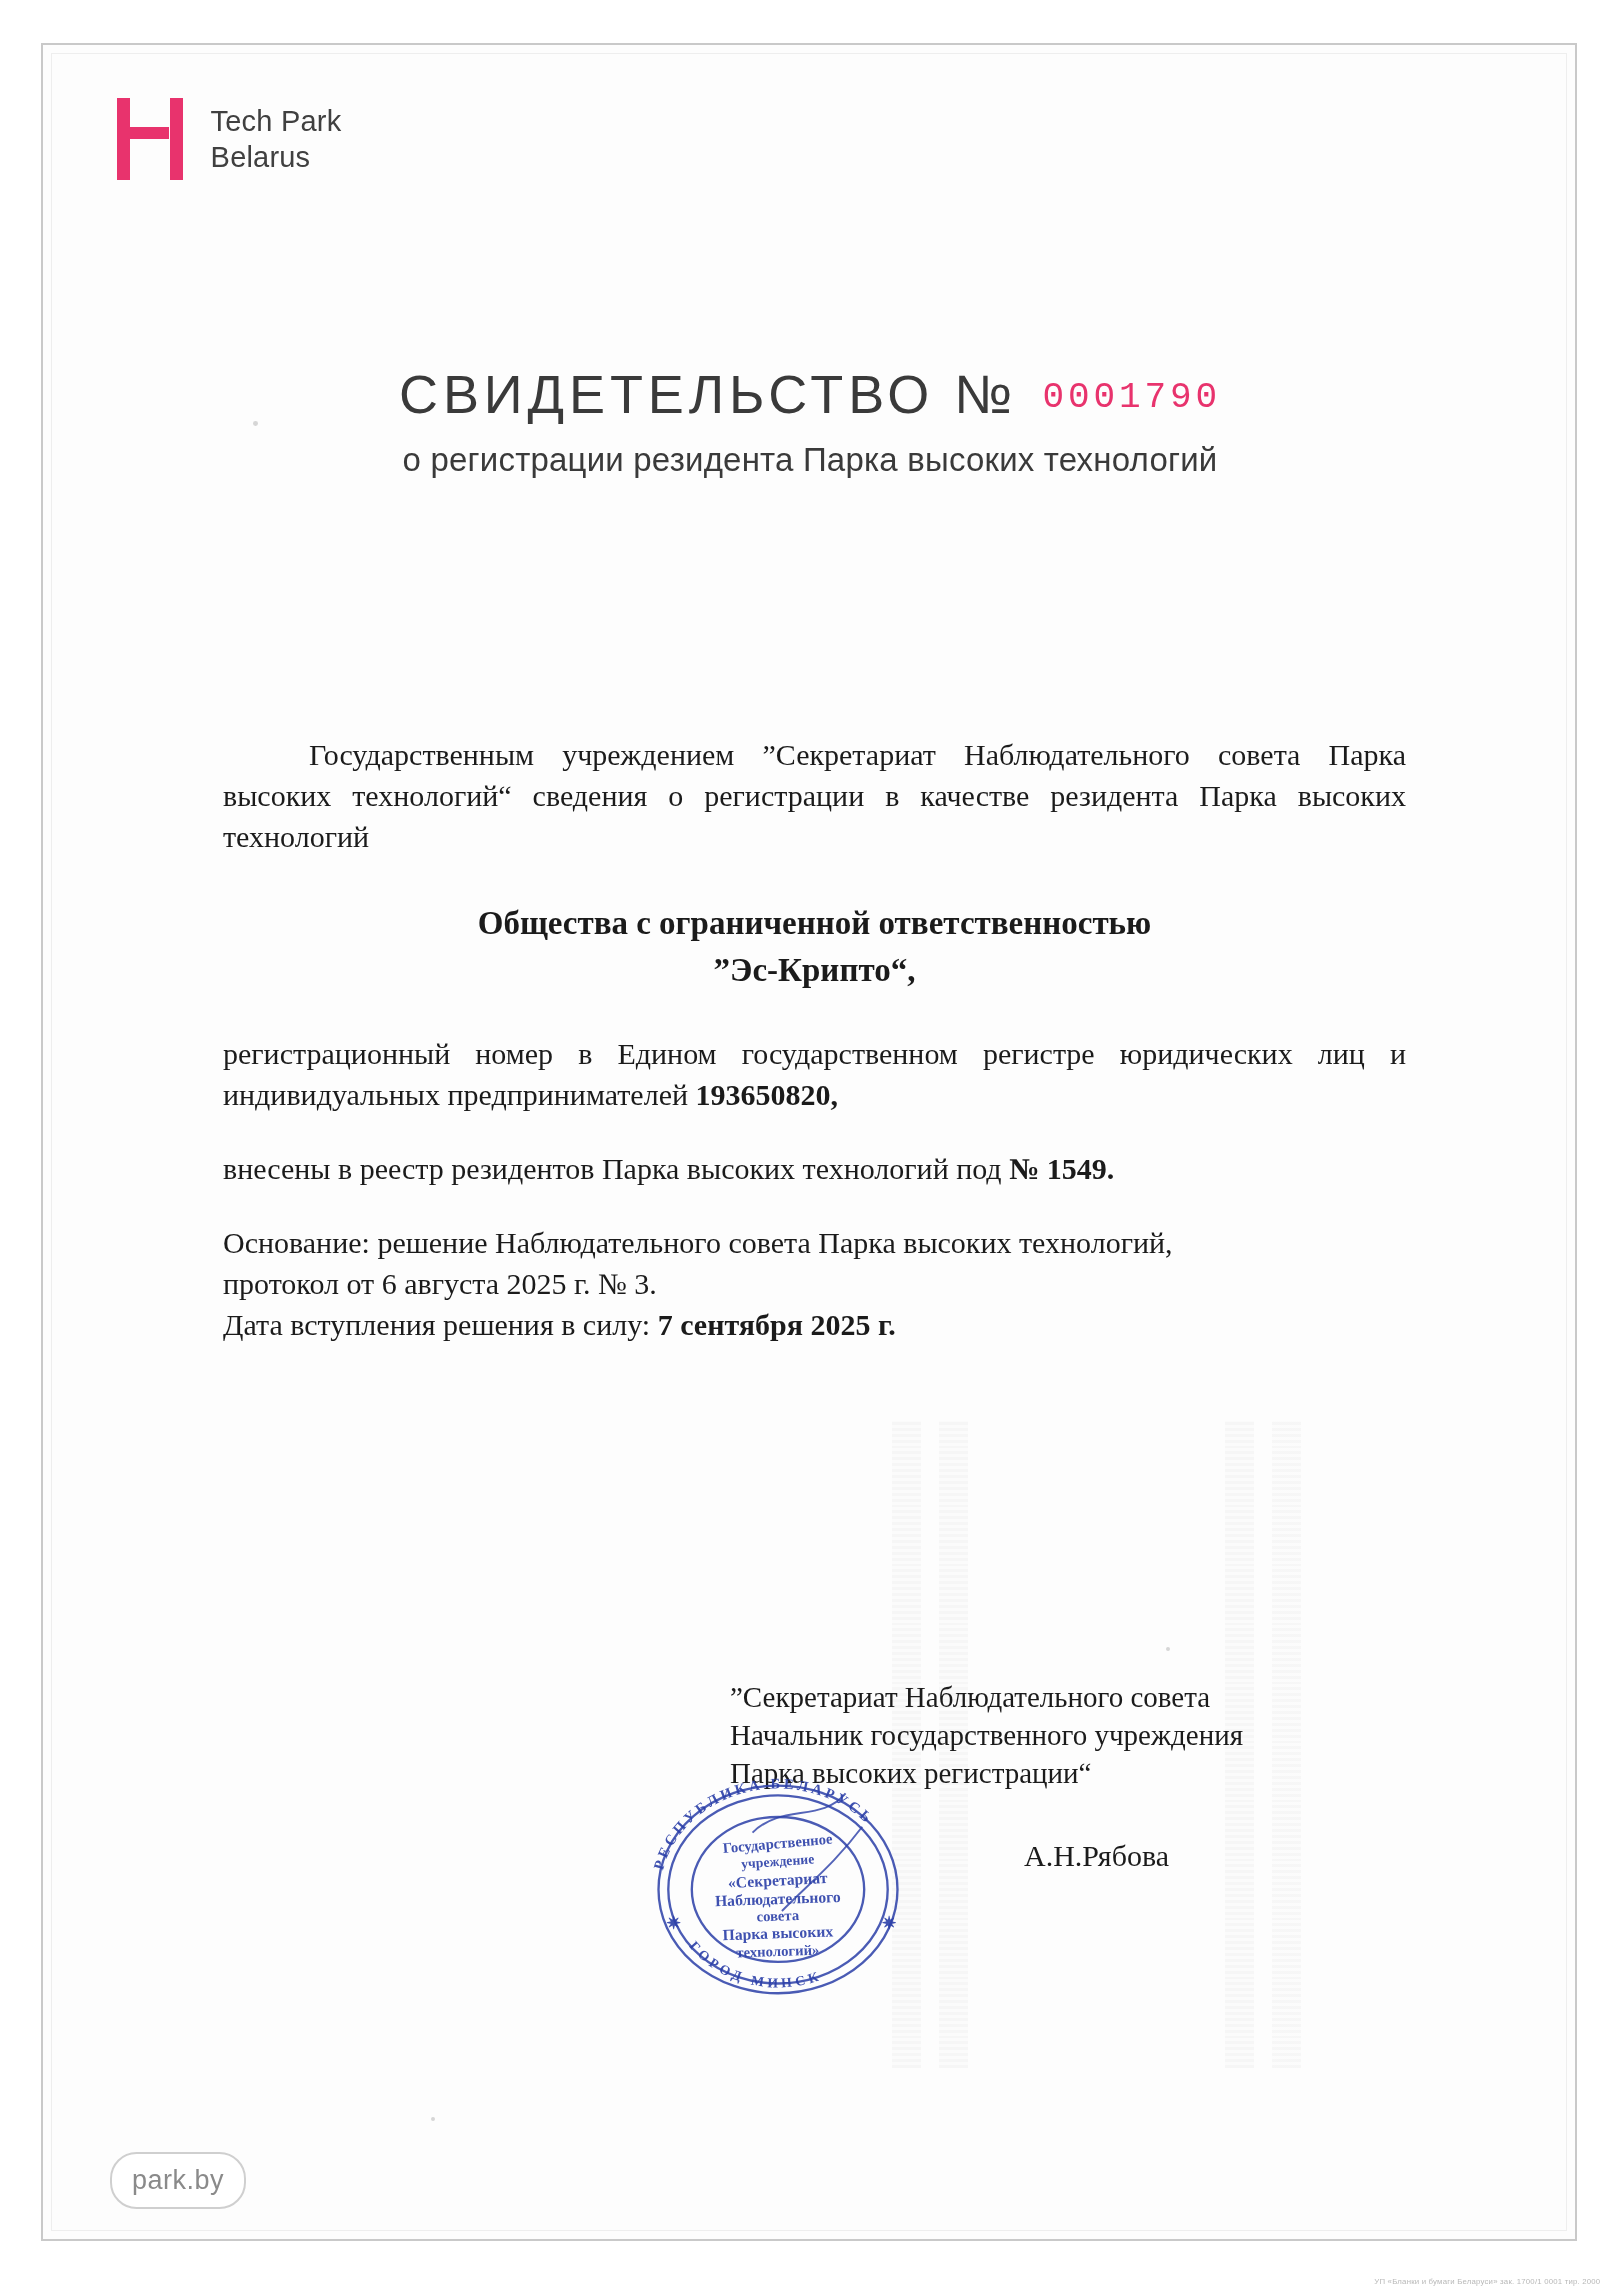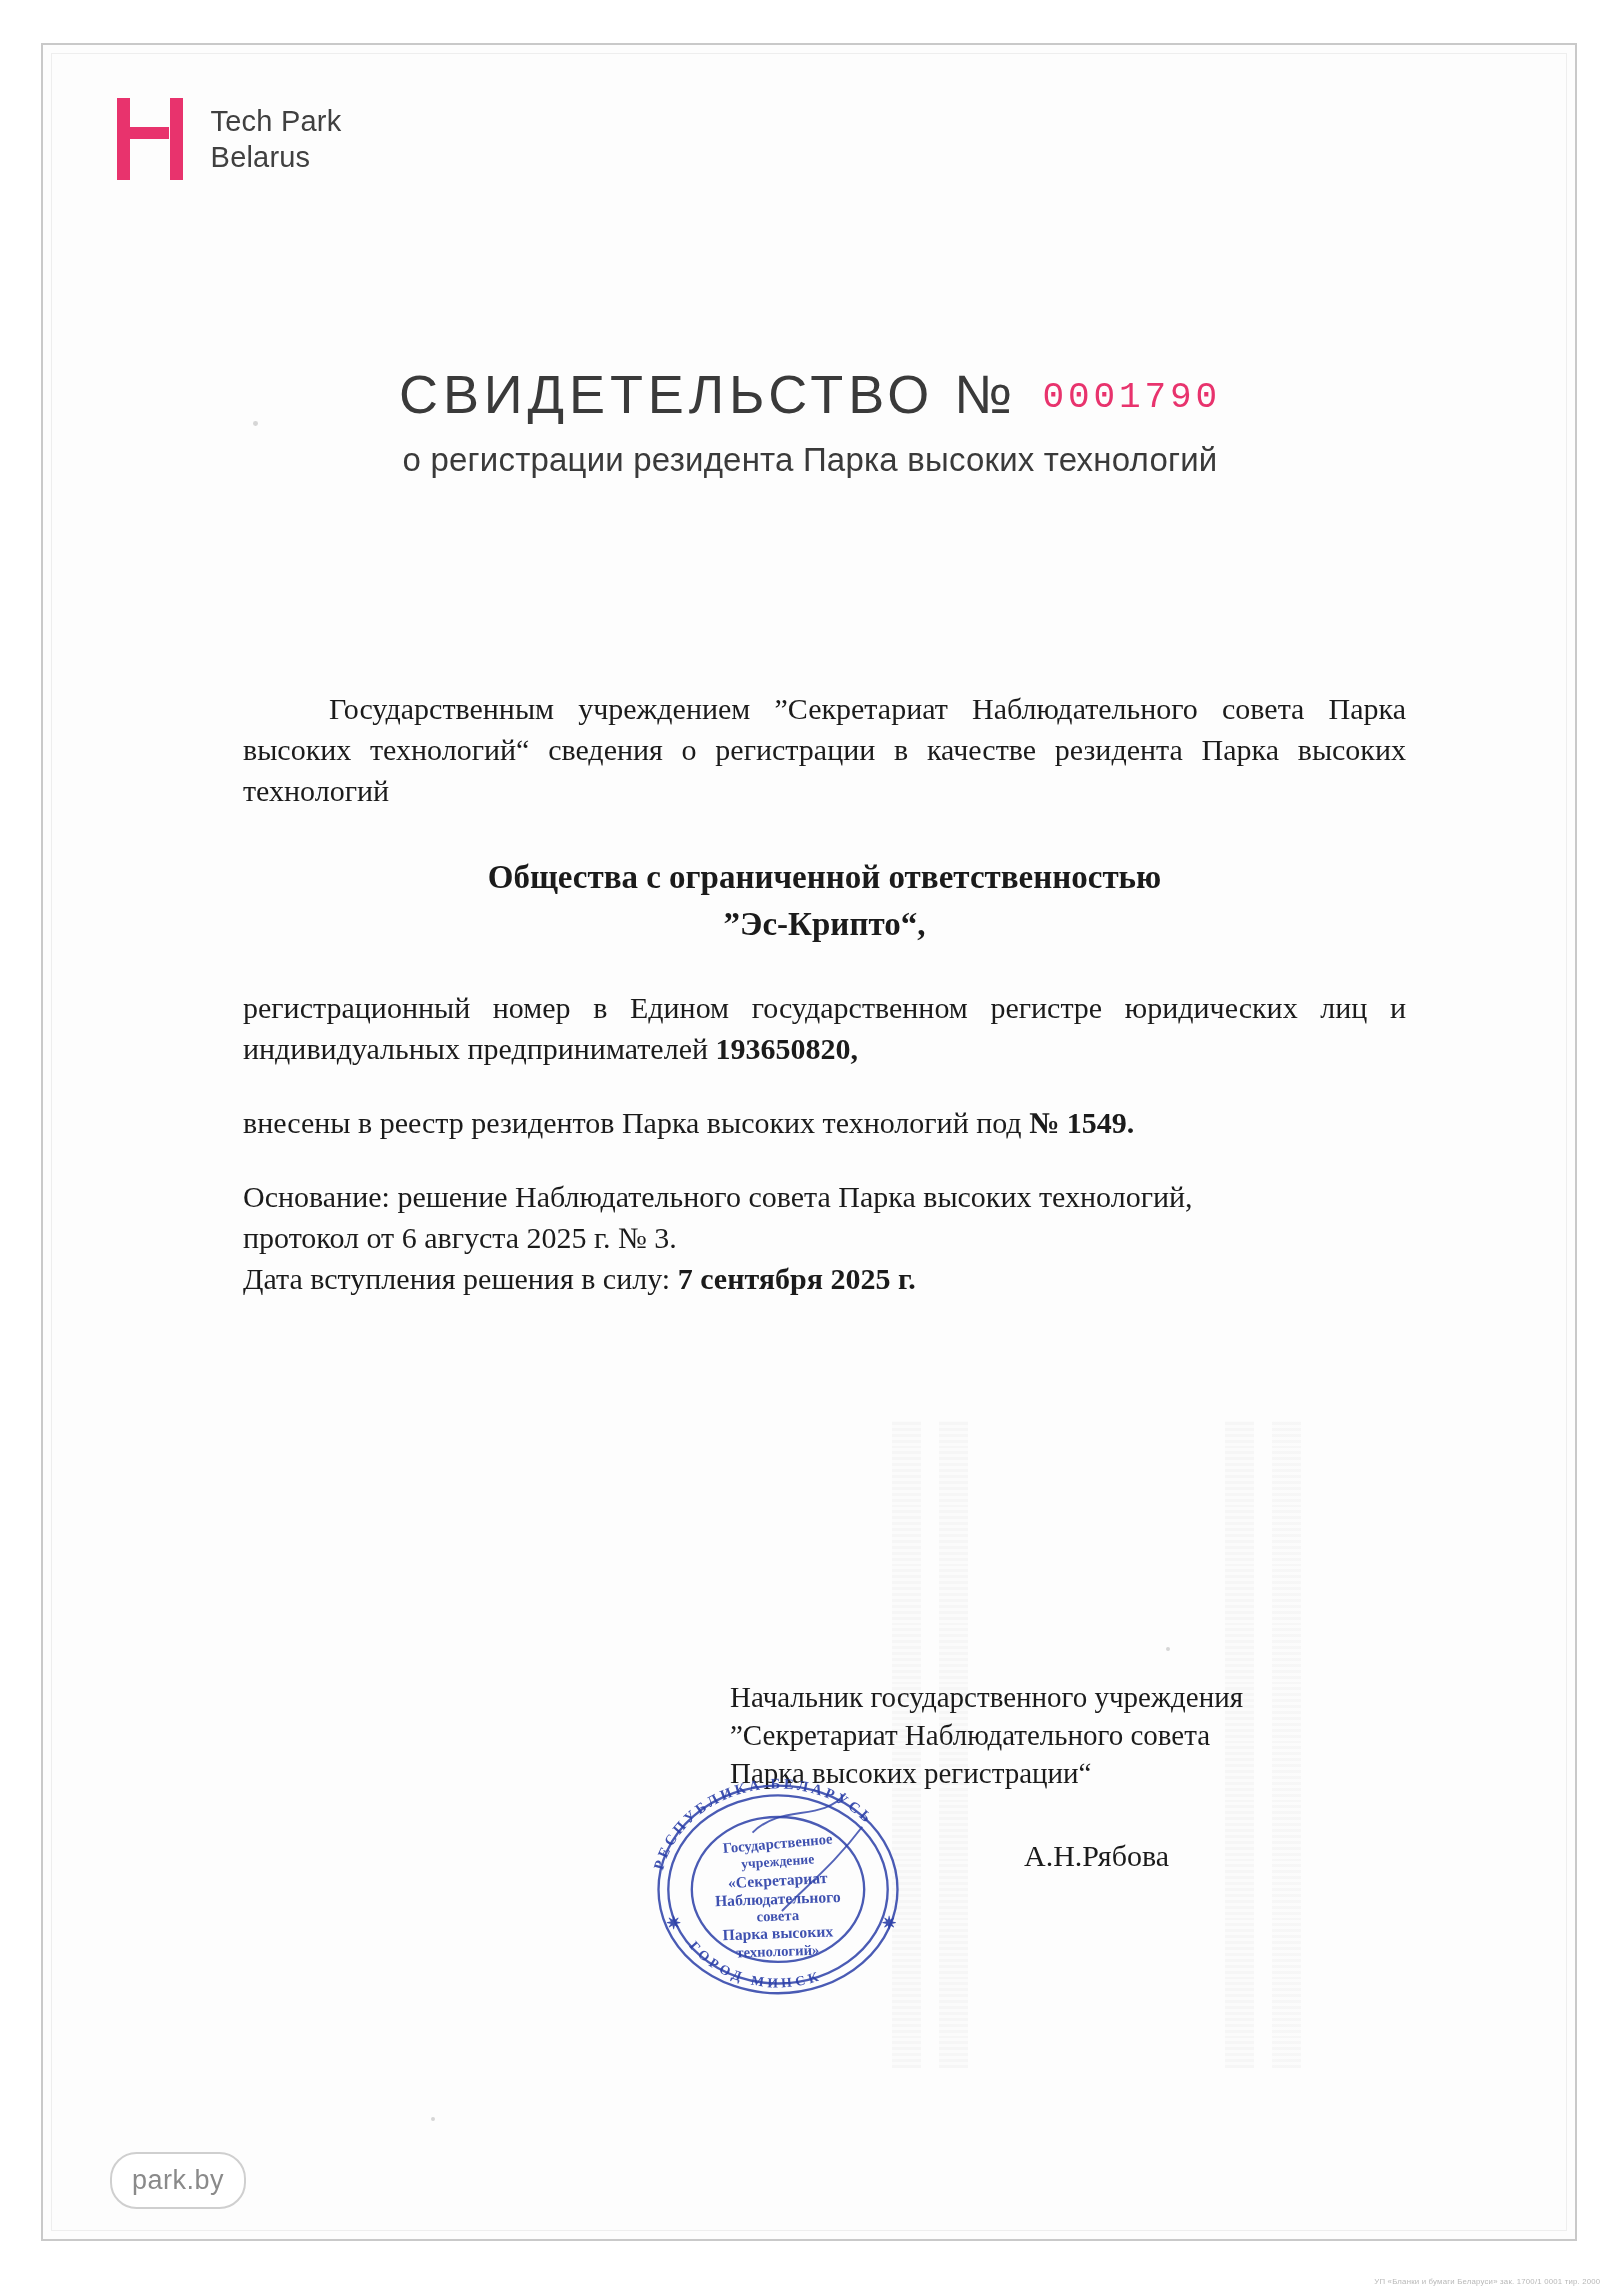--- a/index.html
+++ b/index.html
@@ -110,25 +110,24 @@
     font-size: 33px;
     color: #3a3a3a;
     letter-spacing: 0.2px;
   }
 
   
   .body-text {
     position: absolute;
     left: 223px;
     right: 214px;
-    top: 688px;
+    top: 734px;
     color: #1b1b1b;
     font-size: 30px;
     line-height: 41px;
-    margin-left: 20px;
   }
   .para {
     margin: 0 0 13.7px 0;
     text-align: justify;
   }
   .para.indent { text-indent: 86px; }
   .org-name {
     margin: 43px 0 39px 0;
     text-align: center;
     font-weight: bold;
@@ -277,22 +276,22 @@
   </div>
 
   <div class="watermark">
     <div class="wm-stripe wm-1"></div>
     <div class="wm-stripe wm-2"></div>
     <div class="wm-stripe wm-3"></div>
     <div class="wm-stripe wm-4"></div>
   </div>
 
   <div class="sign-block">
+    <div>”Секретариат Наблюдательного совета</div>
     <div>Начальник государственного учреждения</div>
-    <div>”Секретариат Наблюдательного совета</div>
     <div>Парка высоких регистрации“</div>
     <div class="signer-name">А.Н.Рябова</div>
   </div>
 
   <div class="stamp">
     <svg width="286" height="245" viewBox="0 0 292 250" xmlns="http://www.w3.org/2000/svg">
       <defs>
         <path id="arcTop" d="M 26,130 A 120,105 0 0 1 266,130" fill="none"></path>
         <path id="arcBottom" d="M 36,132 A 110,96 0 0 0 256,132" fill="none"></path>
       </defs>

